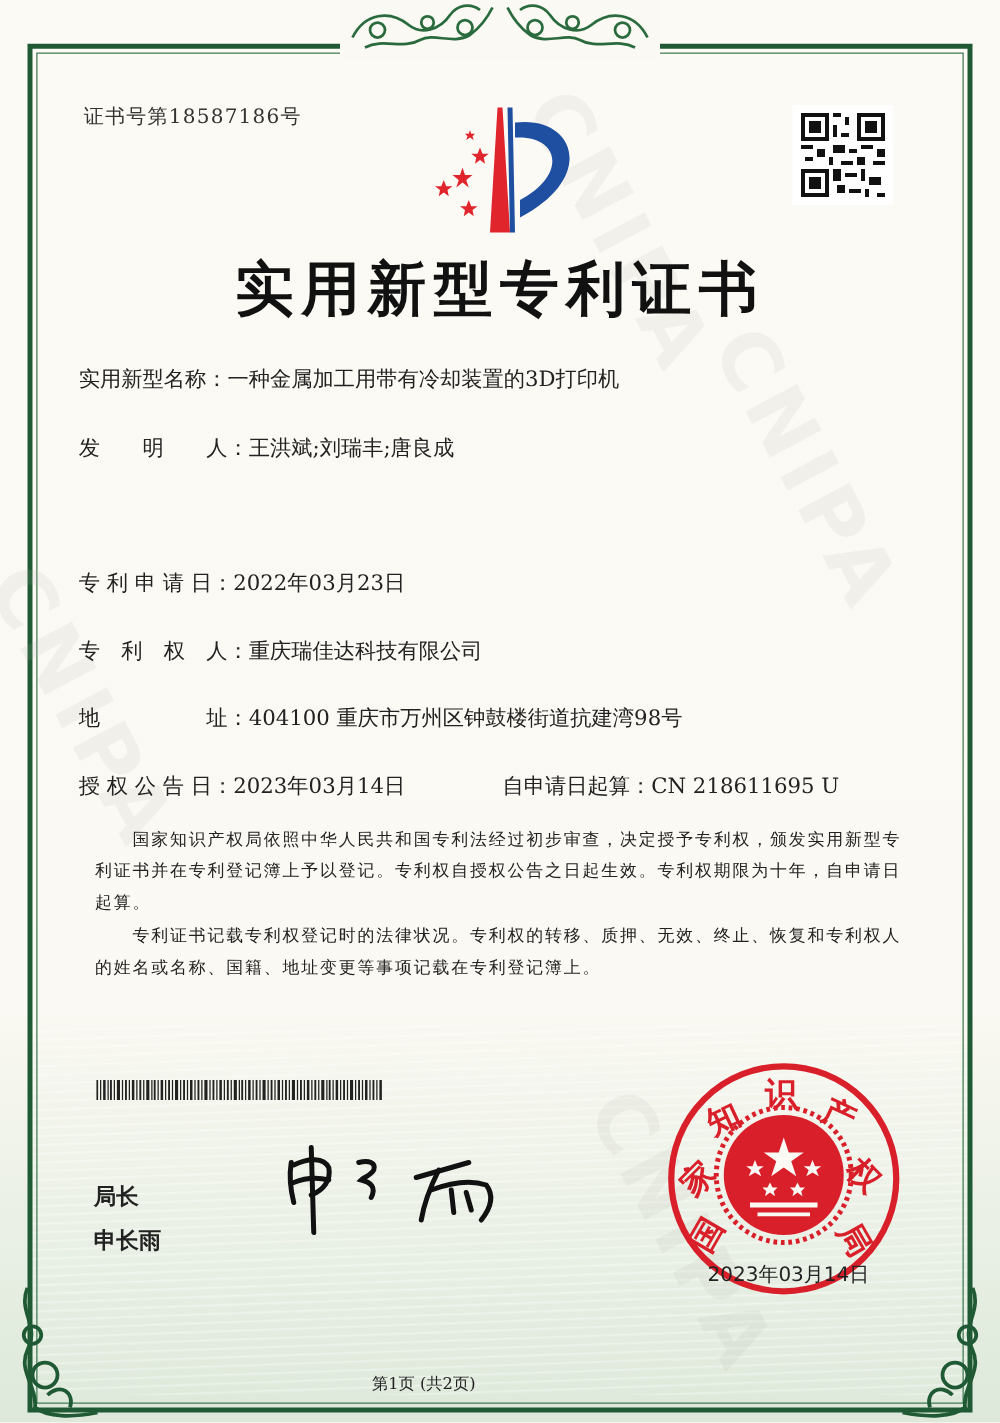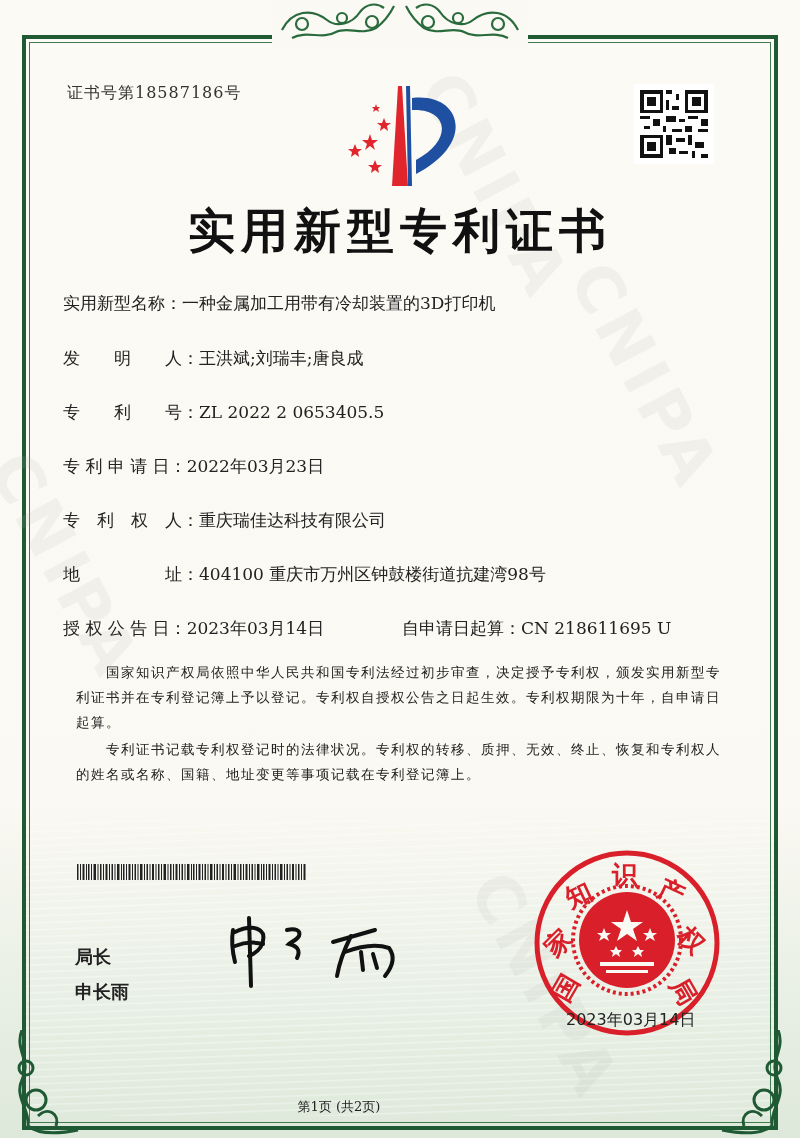--- a/index.html
+++ b/index.html
@@ -137,23 +137,20 @@
     </g>
   </svg>
 
   <div class="title">实用新型专利证书</div>
 
   <div class="field" style="top:292px">
     <span class="lbl">实用新型名称：</span><span class="val">一种金属加工用带有冷却装置的3D打印机</span>
   </div>
   <div class="field" style="top:347px">
     <span class="lbl">发　　明　　人：</span><span class="val">王洪斌;刘瑞丰;唐良成</span>
-  </div>
-  <div class="field" style="top:401px">
-    <span class="lbl">专　　利　　号：</span><span class="val">ZL 2022 2 0653405.5</span>
   </div>
   <div class="field" style="top:455px">
     <span class="lbl">专 利 申 请 日：</span><span class="val">2022年03月23日</span>
   </div>
   <div class="field" style="top:509px">
     <span class="lbl">专　利　权　人：</span><span class="val">重庆瑞佳达科技有限公司</span>
   </div>
   <div class="field" style="top:563px">
     <span class="lbl">地　　　　　址：</span><span class="val">404100 重庆市万州区钟鼓楼街道抗建湾98号</span>
   </div>

